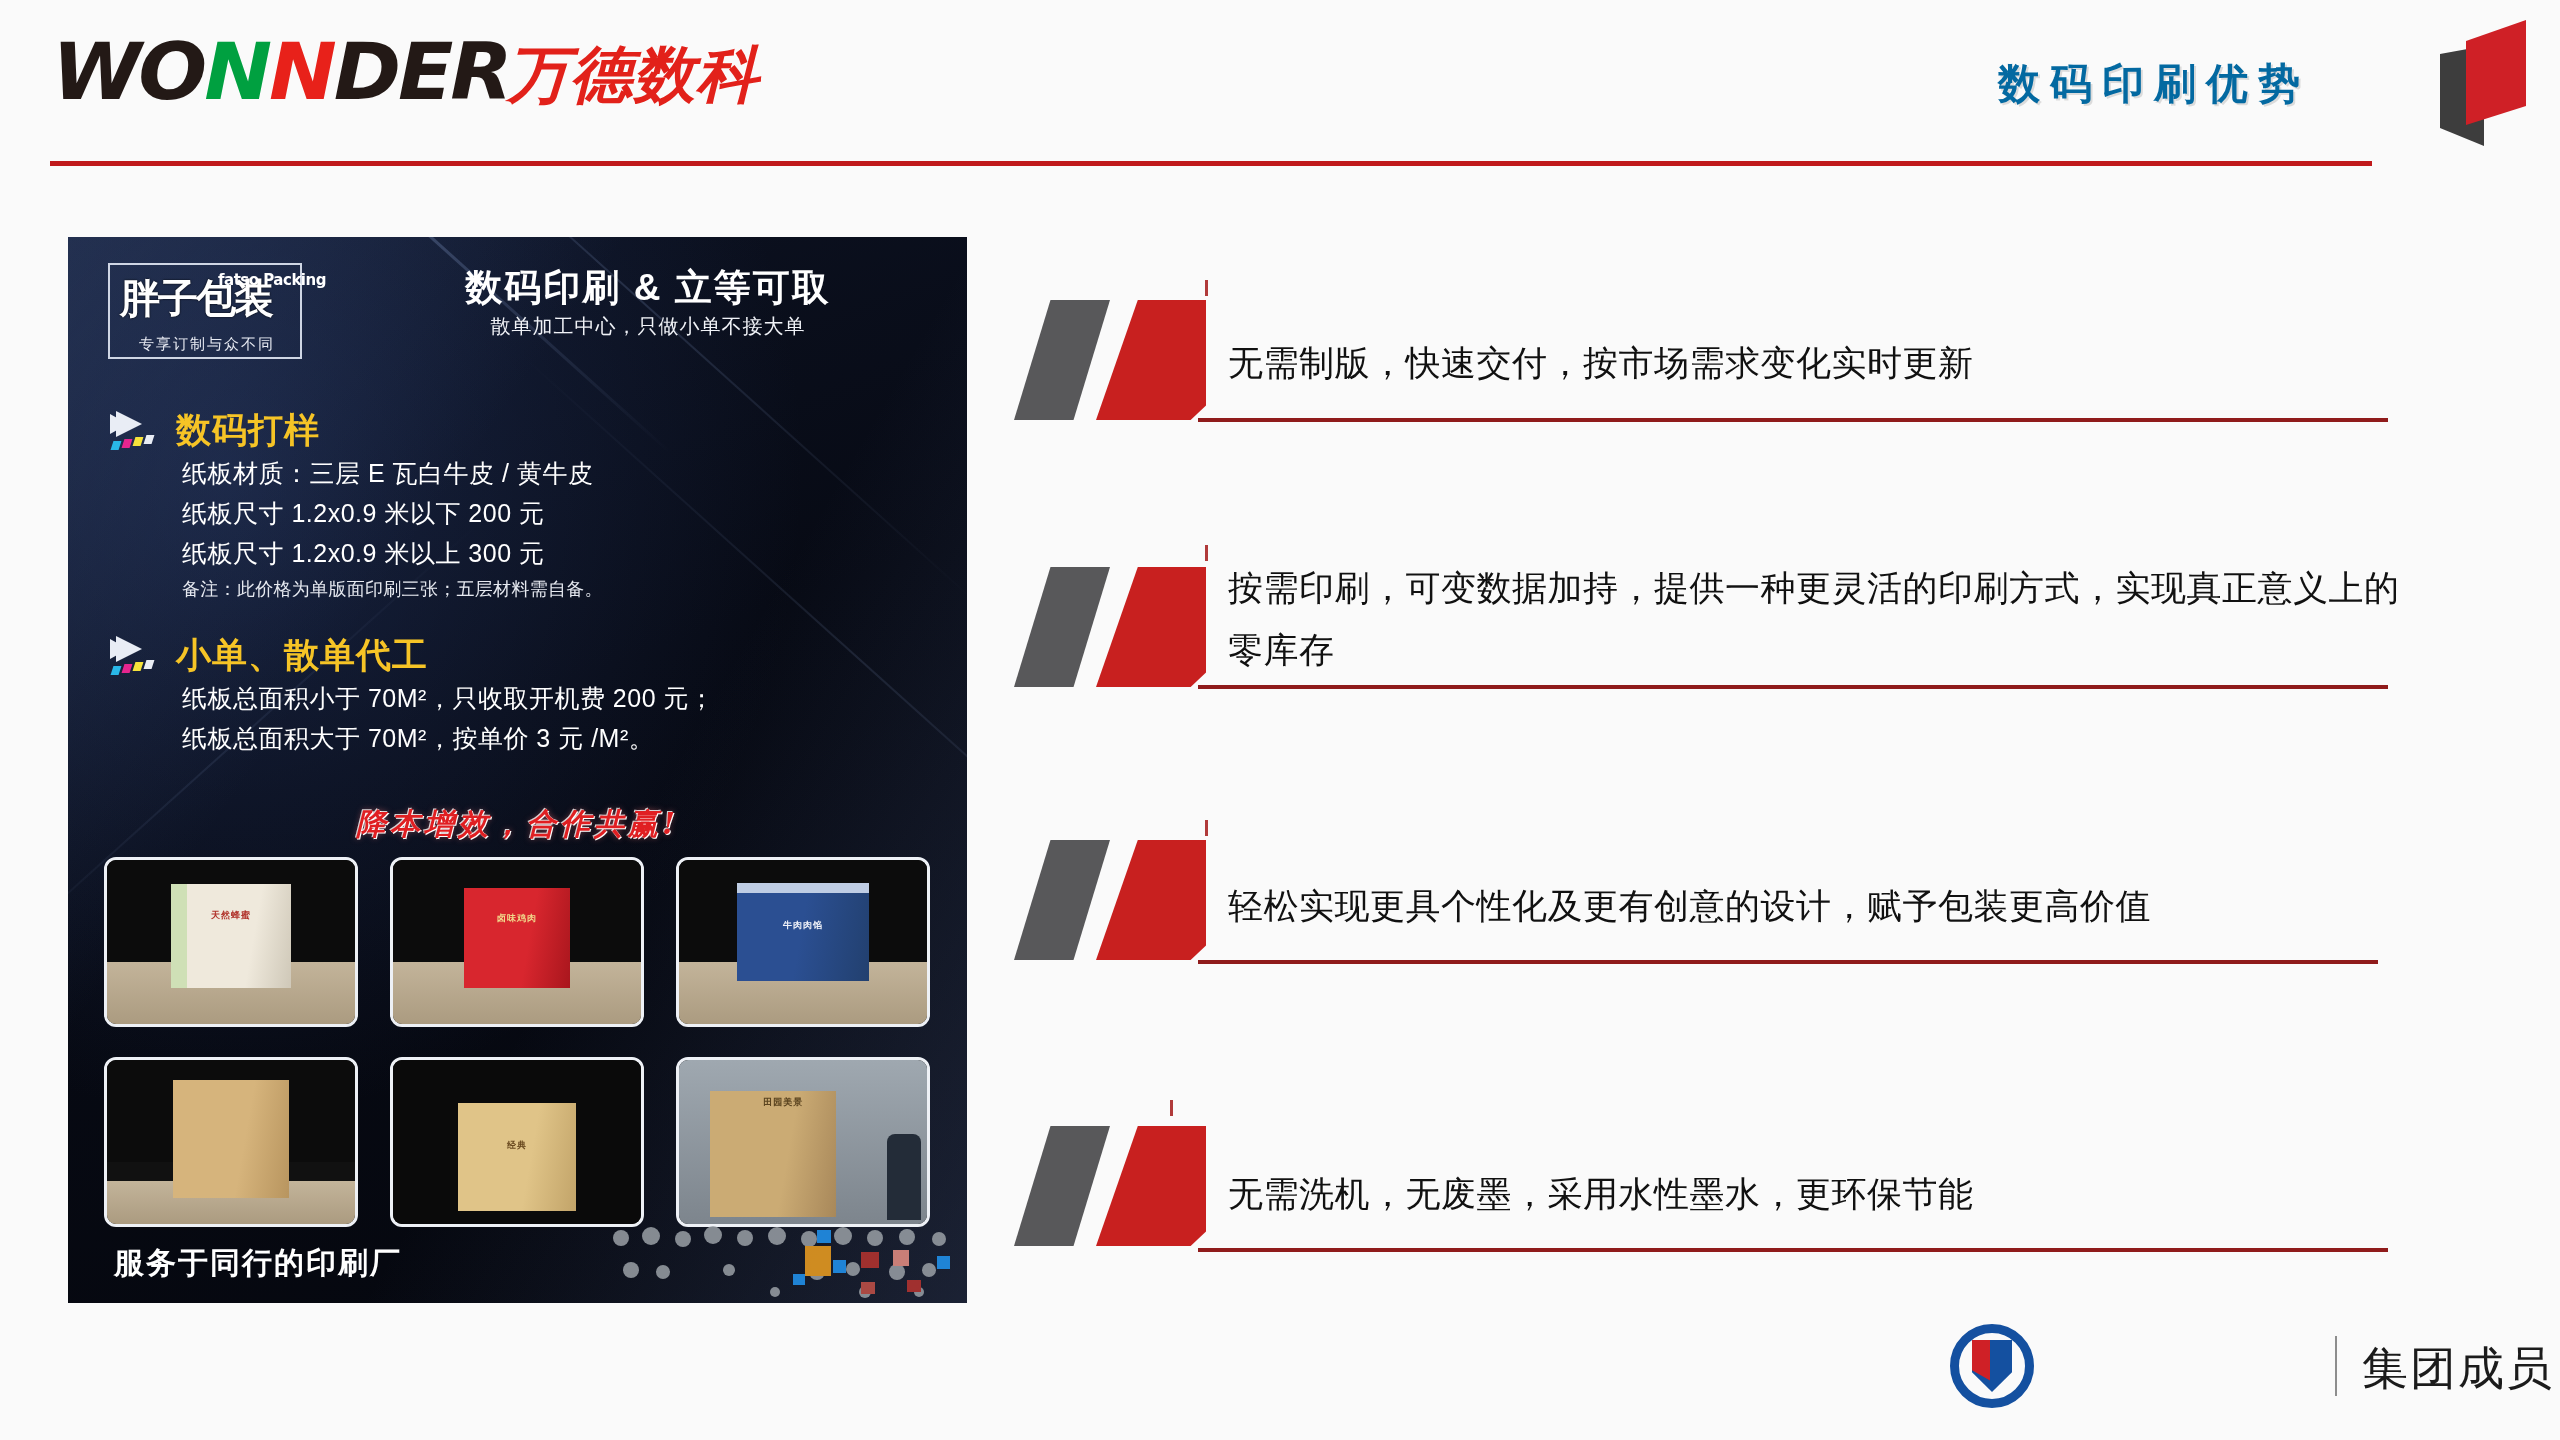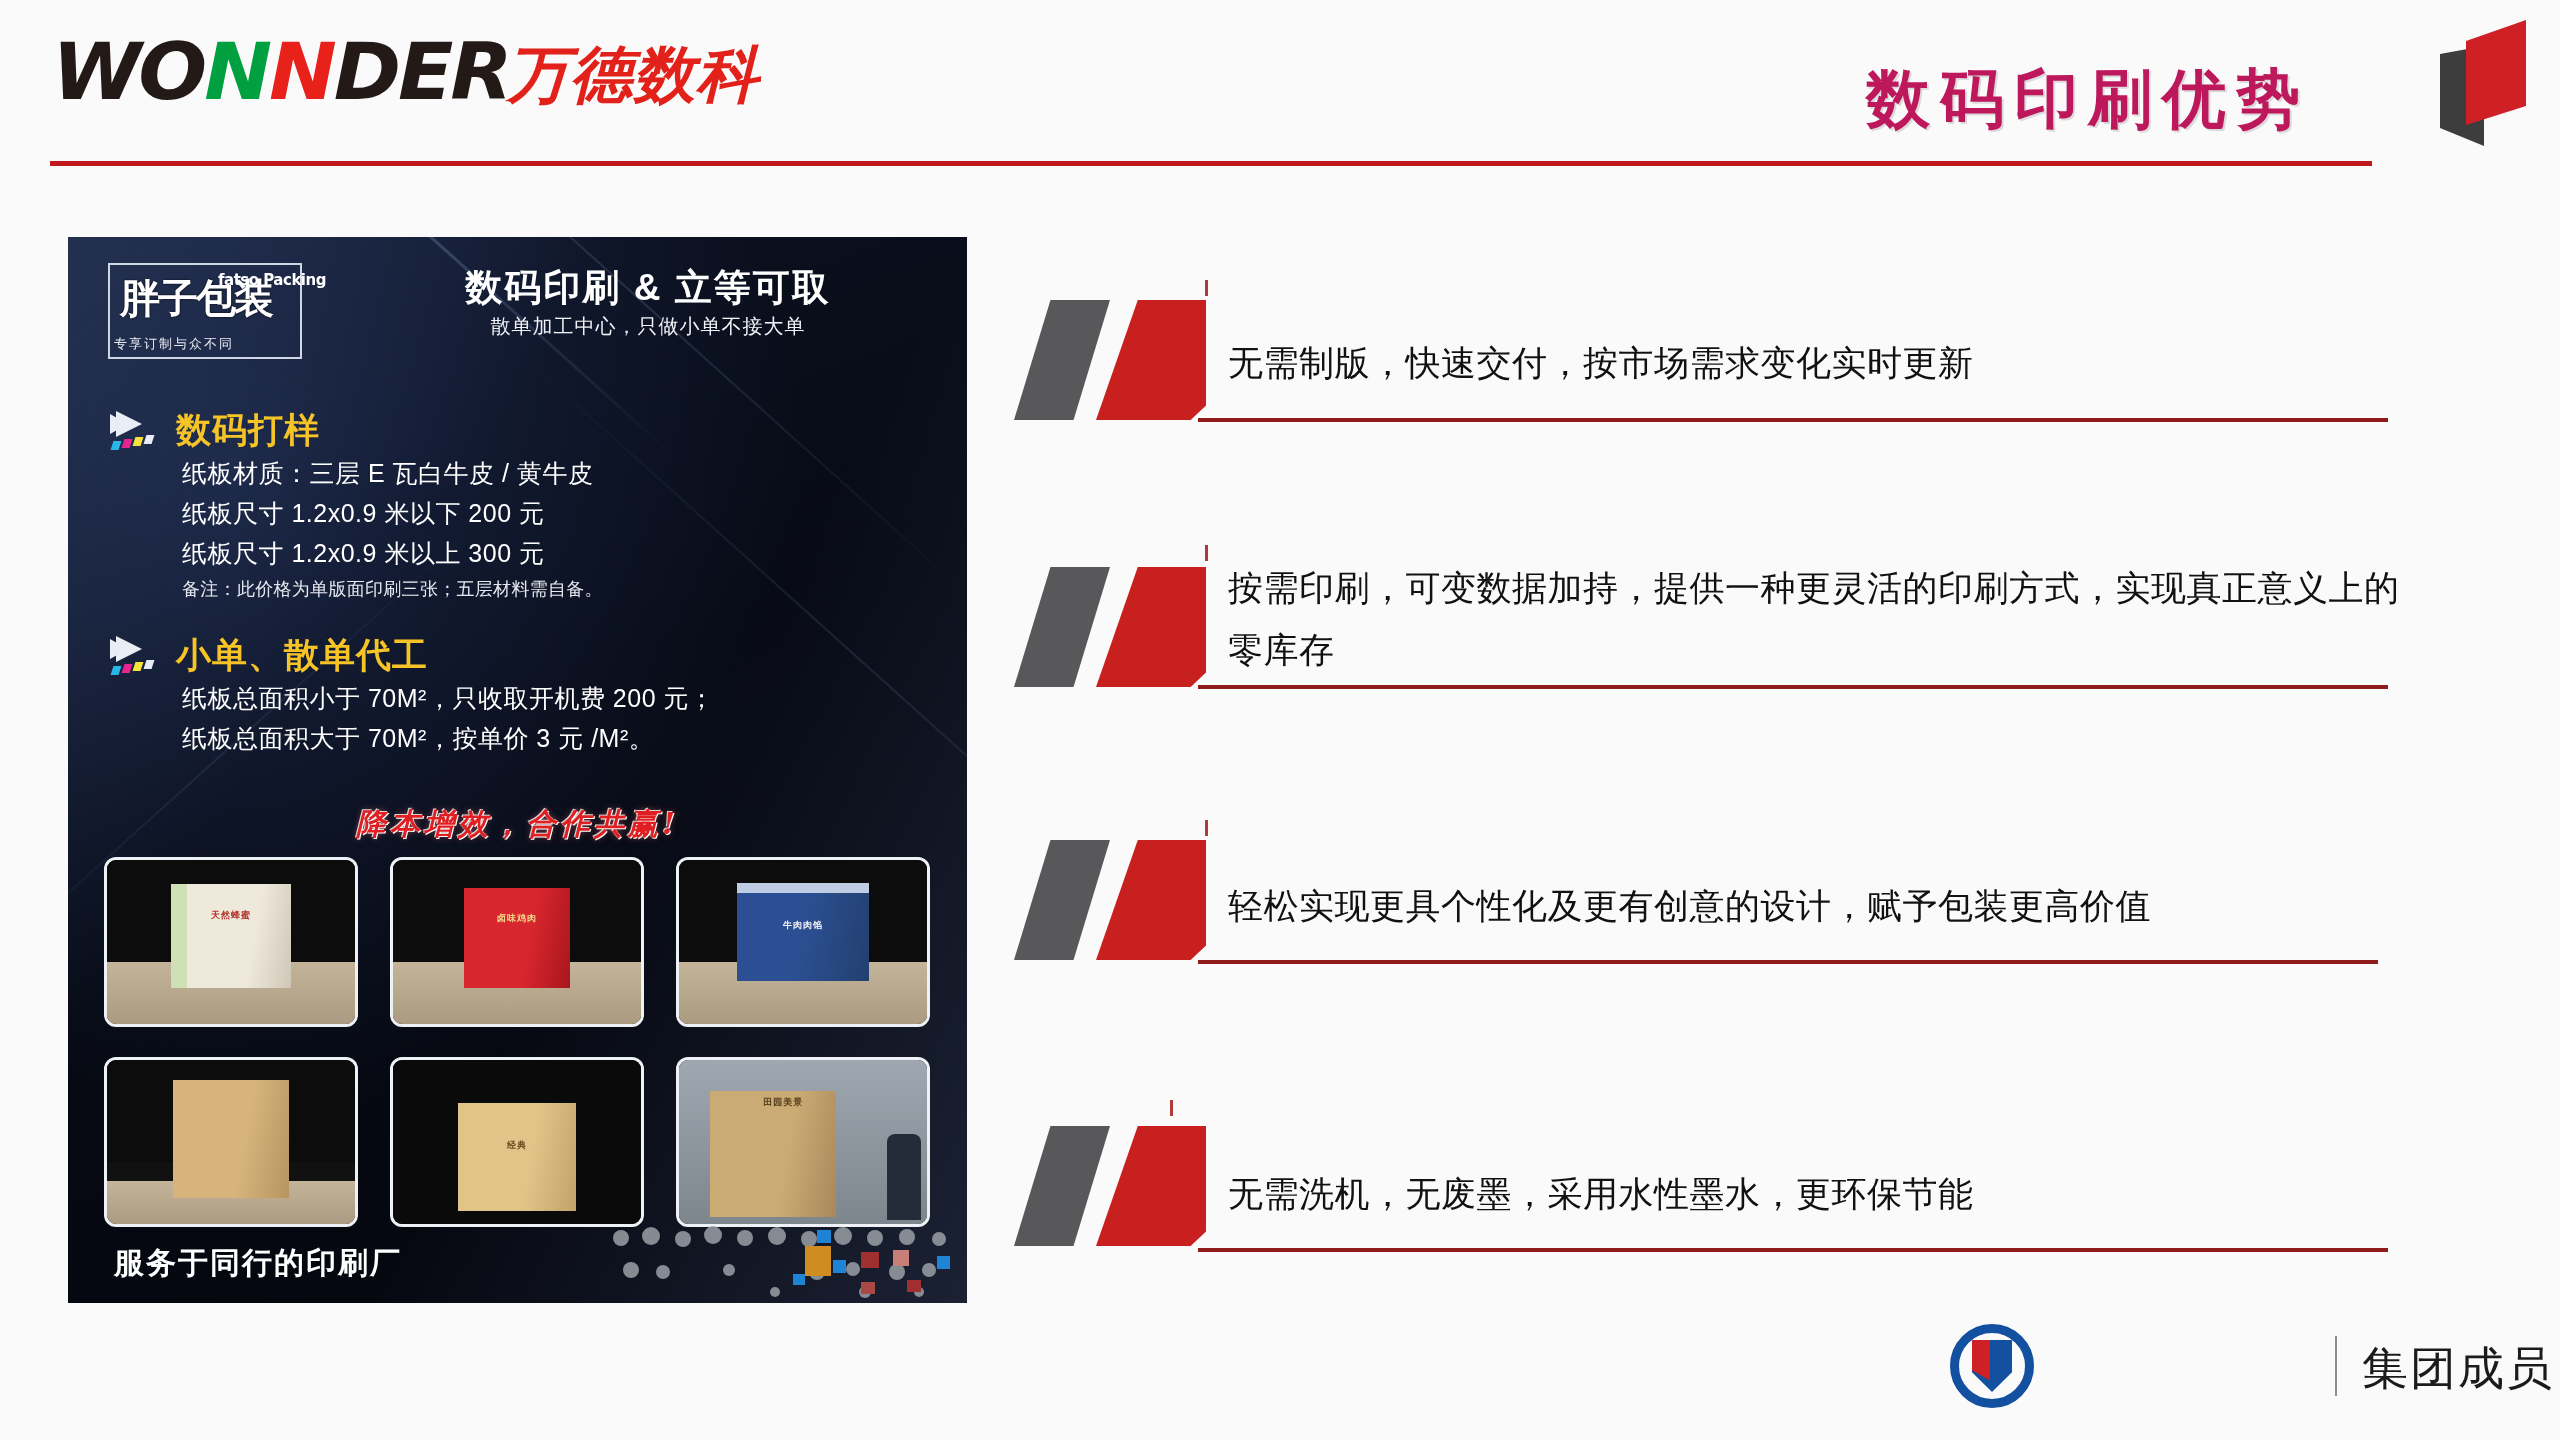--- a/index.html
+++ b/index.html
@@ -22,21 +22,21 @@
   }
   .logo-word .grn{color:#00a040;}
   .logo-word .red{color:#e8211a;}
   .logo-cn{
     position:absolute;left:455px;top:6px;
     font-size:62px;font-weight:bold;font-style:italic;
     color:#e2211a;letter-spacing:1px;line-height:66px;white-space:nowrap;
   }
   #slide-title{
     position:absolute;right:250px;top:56px;
-    font-size:64px;font-weight:bold;color:#be185d;
+    font-size:42px;font-weight:bold;color:#0369a1;
     letter-spacing:10px;white-space:nowrap;
     text-shadow:2px 2px 0 rgba(0,0,0,.12);
   }
   #header-rule{
     position:absolute;left:50px;top:161px;width:2322px;height:5px;
     background:#c0191b;
   }
   
   #corner-mark{position:absolute;left:2440px;top:6px;width:110px;height:140px;}
   #corner-mark .gray{
@@ -70,22 +70,22 @@
     color:#fff;letter-spacing:-2px;line-height:42px;white-space:nowrap;
     text-shadow:0 0 2px #000;
   }
   #poster-logo-en{
     position:absolute;left:108px;top:6px;font-size:15px;font-weight:bold;
     color:#fff;letter-spacing:-.5px;white-space:nowrap;
     font-family:"DejaVu Sans",sans-serif;
   }
   #poster-logo-tag{
     position:absolute;left:4px;top:70px;width:186px;
-    display:flex;justify-content:flex-start;
-    font-size:13px;color:#e7eaf2;letter-spacing:2px;white-space:nowrap;
+    display:flex;justify-content:center;
+    font-size:15px;color:#e7eaf2;letter-spacing:2px;white-space:nowrap;
   }
   #poster-head-main{
     position:absolute;left:300px;top:26px;width:560px;
     font-size:37px;font-weight:bold;color:#fff;letter-spacing:2px;
     text-align:center;white-space:nowrap;
   }
   #poster-head-sub{
     position:absolute;left:300px;top:76px;width:560px;
     font-size:20px;color:#f0f2f7;letter-spacing:1px;
     text-align:center;white-space:nowrap;

